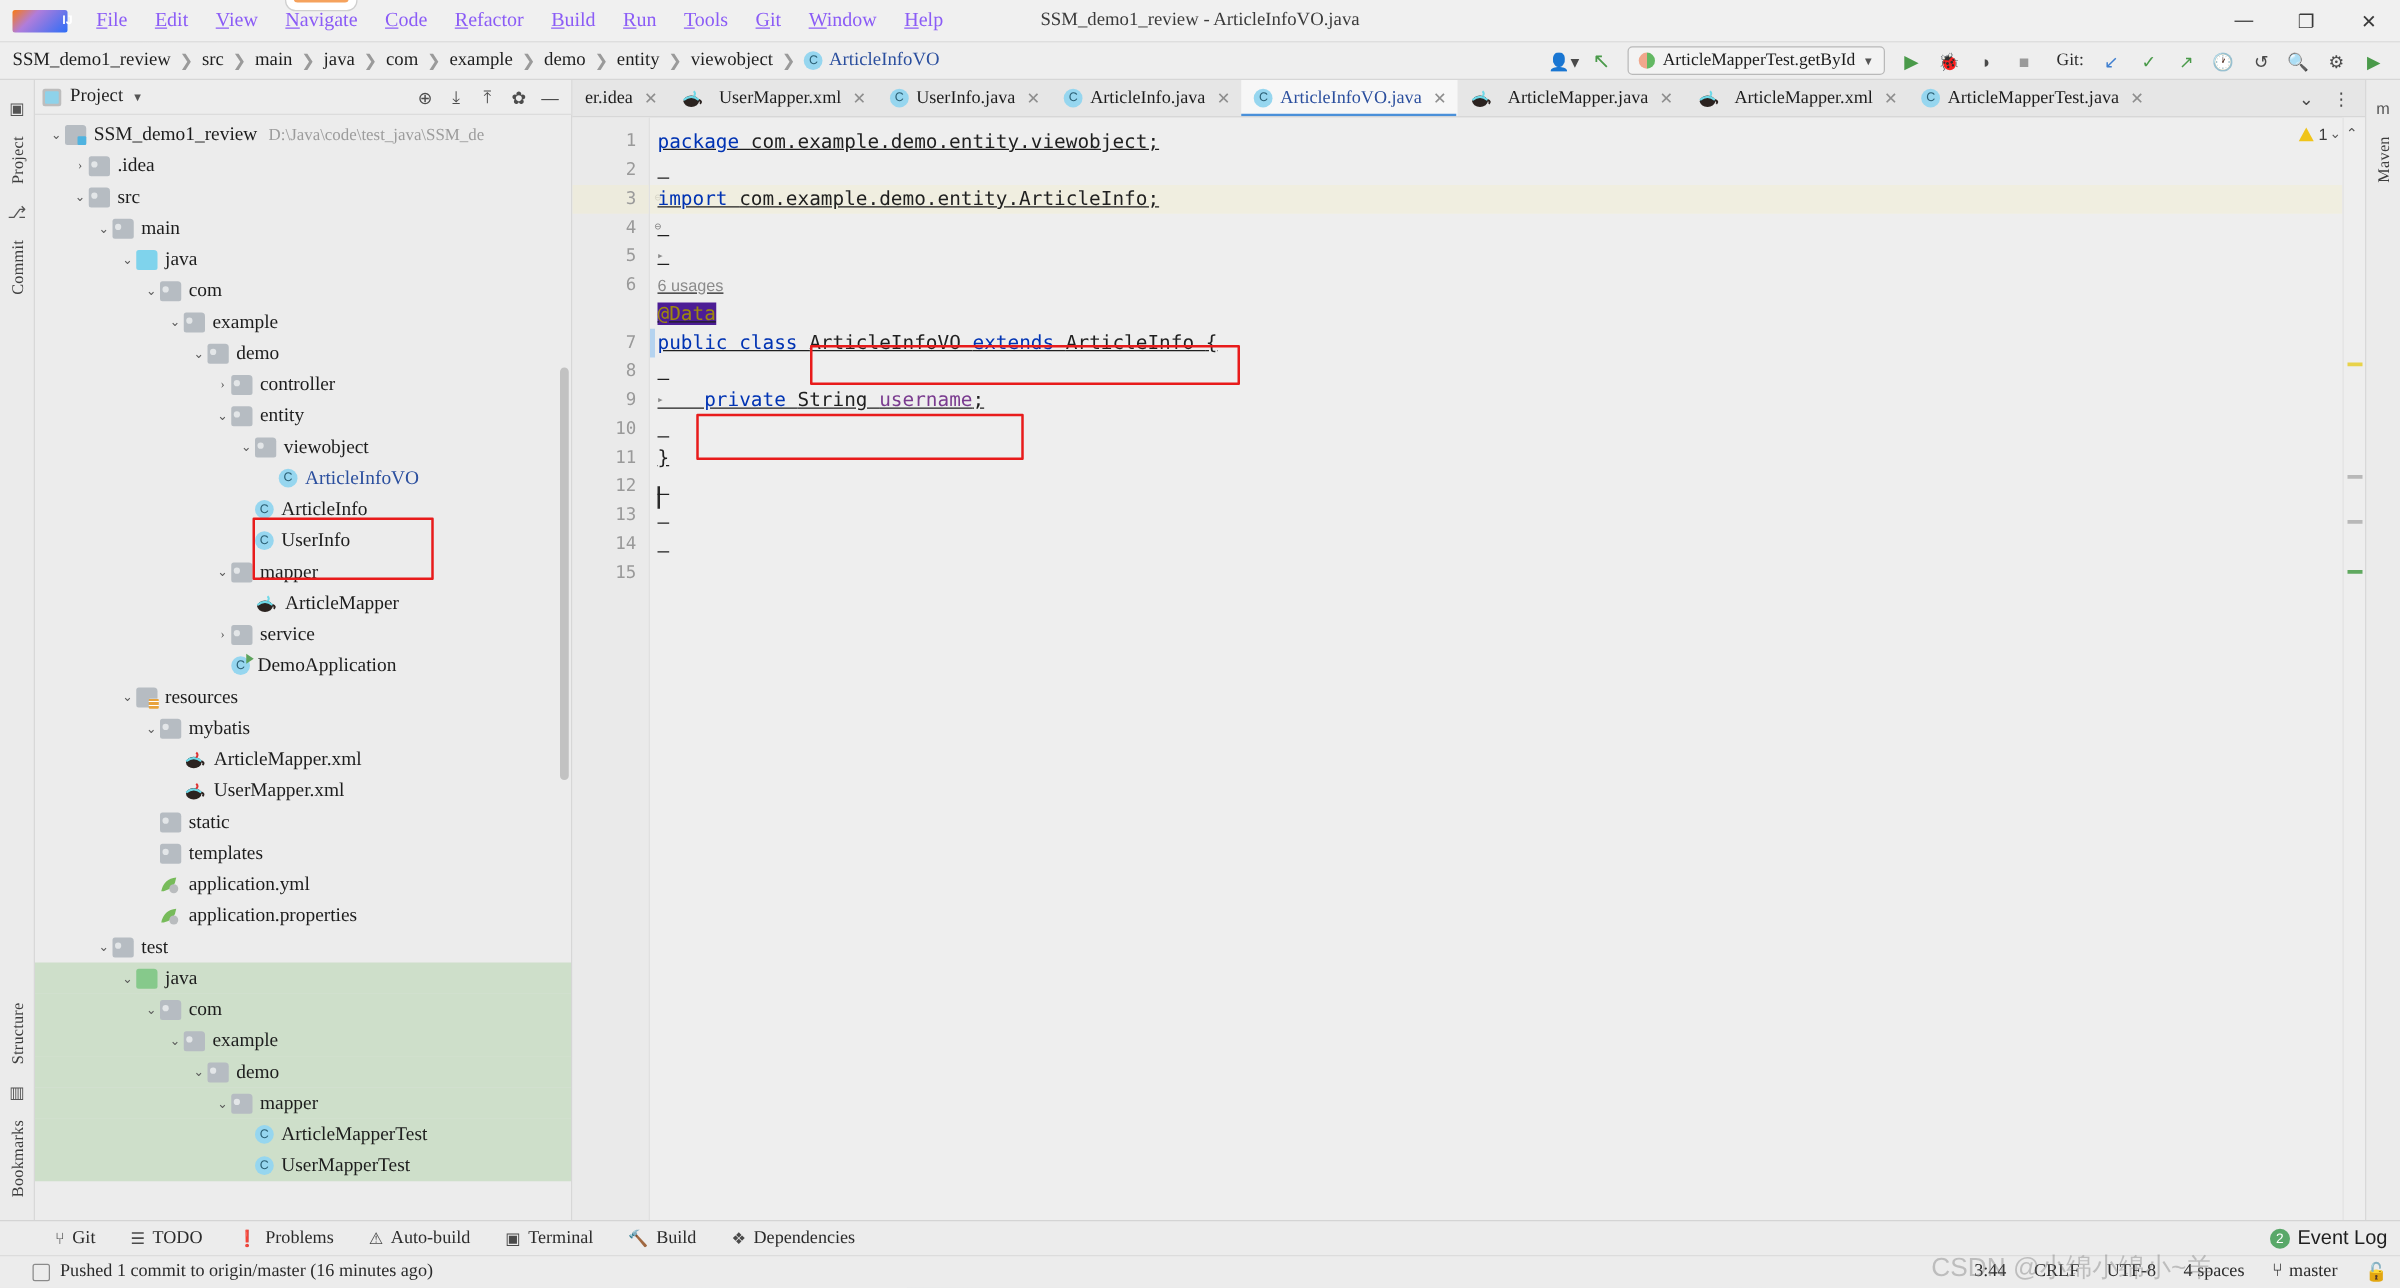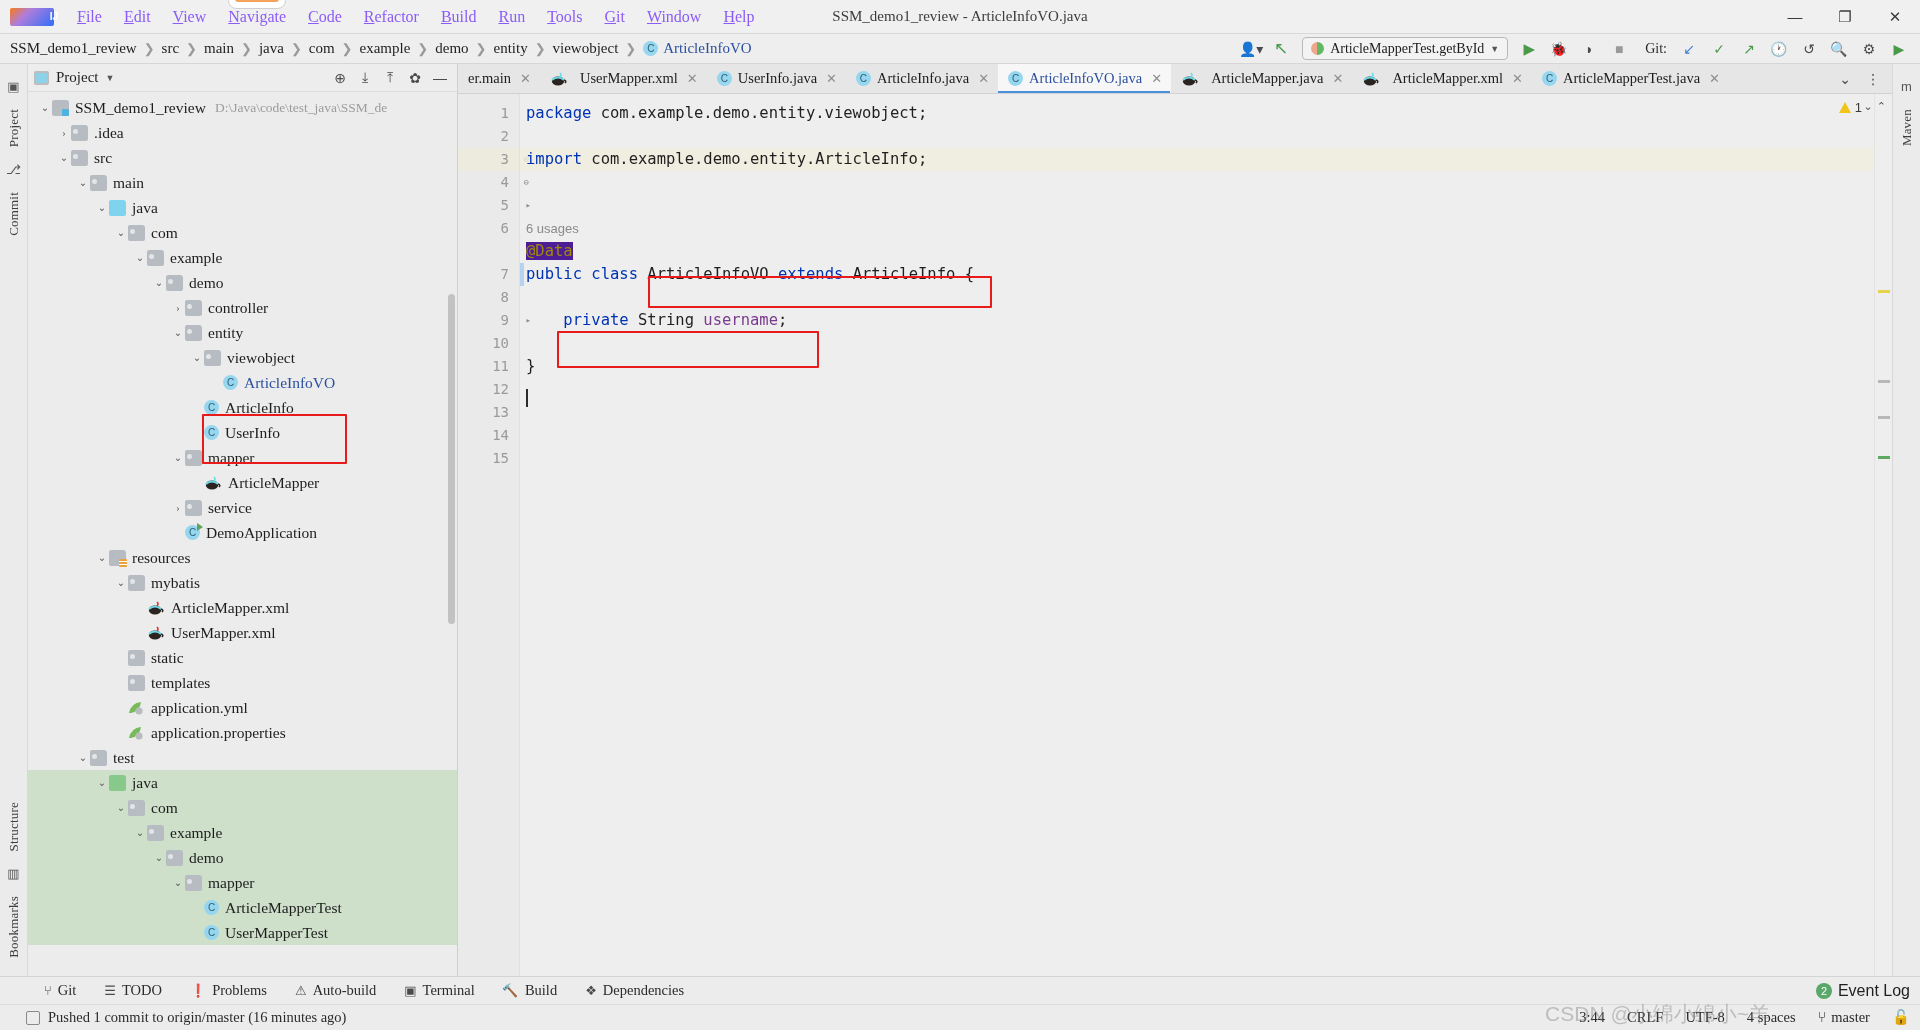--- a/index.html
+++ b/index.html
@@ -190,21 +190,21 @@
     height: 23px; line-height: 23px; font-size: 14px; color: #9a9a9a;
     padding-right: 10px; font-family: "DejaVu Sans Mono", monospace; position: relative;
   }
   .gline.cur { background: rgba(237,235,217,.8); }
   .fold {
     position: absolute; right: -10px; top: 7px; width: 9px; height: 9px;
     font-size: 9px; color: #8a8a8a; line-height: 9px;
   }
   .code {
     flex: 1; padding-top: 8px; position: relative; min-width: 0;
-    font-family: "DejaVu Sans Mono", monospace; font-size: 15.5px;
+    font-family: "DejaVu Sans Mono", monospace; font-size: 15.5px; text-decoration: underline;
   }
   .cline { height: 23px; line-height: 23px; white-space: pre; padding-left: 6px; position: relative; }
   .cline.hl { background: rgba(240,238,219,.75); }
   .kw { color: #0033b3; }
   .ann { color: #9e880d; background: #4c1d95; }
   .fld { color: #7a3b8f; }
   .plain { color: #1f1f1f; }
   .usages { font-size: 13px; color: #8a8a8a; font-family: "Liberation Sans", sans-serif; }
   .caret-bar { position:absolute; width:2px; background:#2a2a2a; }
   .code-box-hl { position: absolute; border: 2px solid #e81b1b; border-radius: 1px; pointer-events: none; z-index: 4; }
@@ -574,21 +574,21 @@
             <span class="node-label">UserMapperTest</span>
           </div>
         </div>
       <div class="tree-box-hl" style="left:174px;top:350px;width:145px;height:50px;"></div>
       <div class="pp-scroll"></div>
     </div>
 
     <div class="editor-col">
       <div class="tabbar" id="tabbar">
           <div class="tab partial">
-            <span>er.main</span>
+            <span>er.idea</span>
             <span class="tclose">✕</span>
           </div>
           <div class="tab">
             <span class="ico coffee"><svg width="18" height="16" viewBox="0 0 18 16">
                 <ellipse cx="8" cy="10" rx="6.2" ry="4.6" fill="#2b2320"></ellipse>
                 <path d="M2 9 Q8 4 14 9" stroke="#6fd9e8" stroke-width="1.8" fill="none"></path>
                 <path d="M10 2 q2 2 0 4" stroke="#6fd9e8" stroke-width="1.6" fill="none"></path>
                 <path d="M14 9 q3 1 1 3" stroke="#2b2320" stroke-width="1.6" fill="none"></path>
               </svg></span>
             <span>UserMapper.xml</span>

